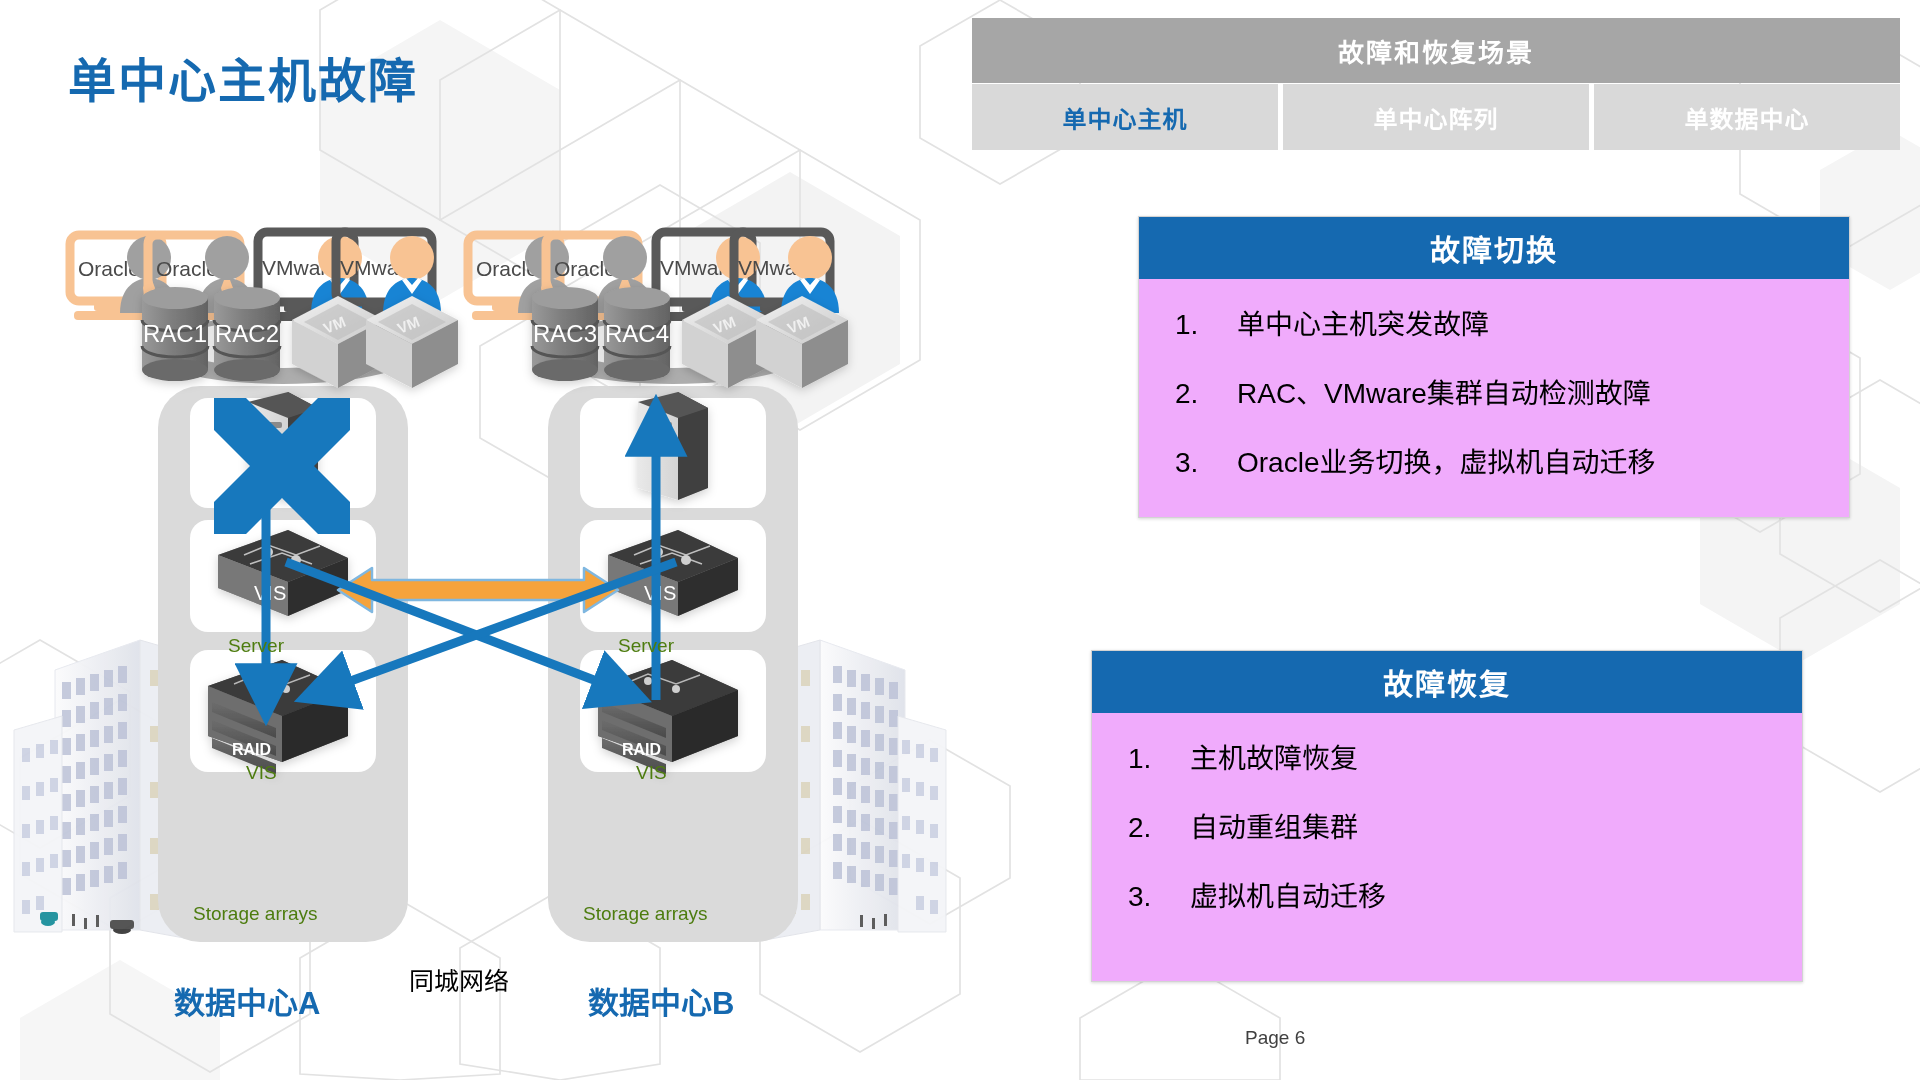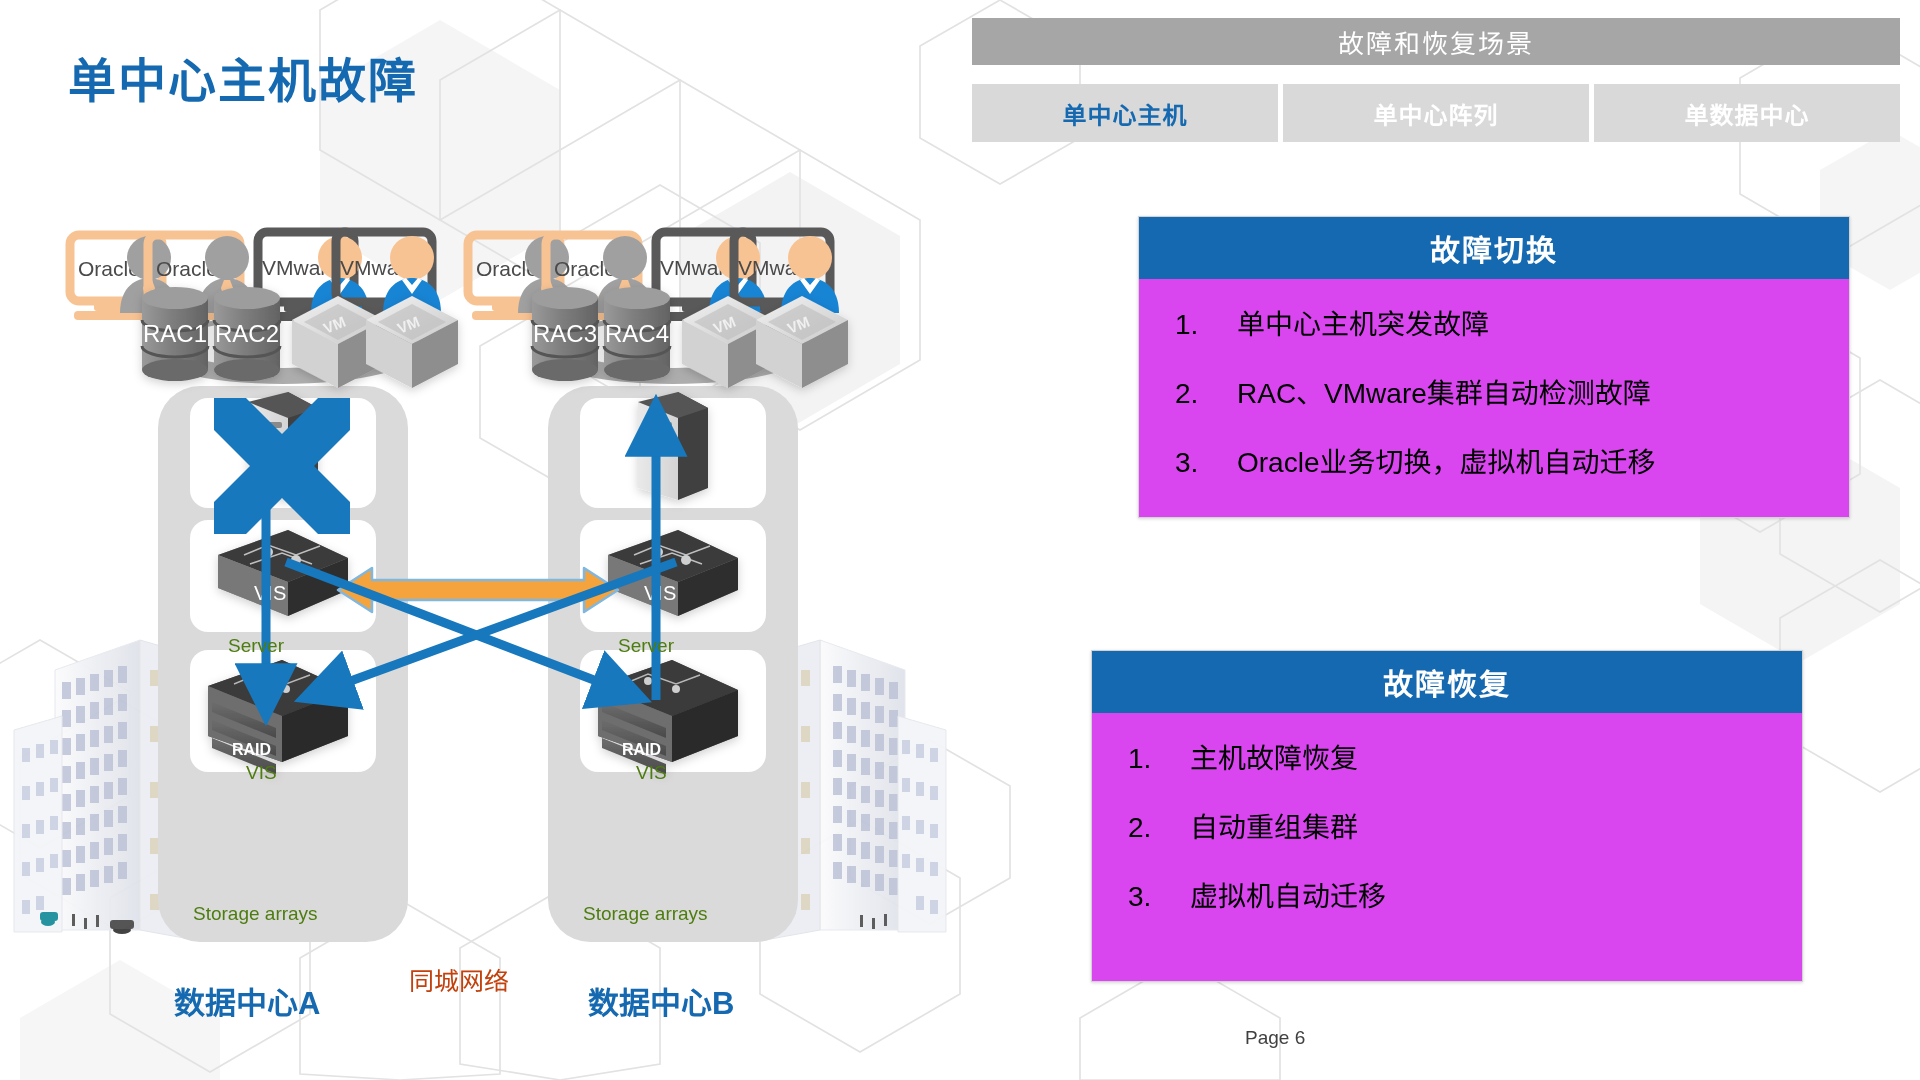--- a/index.html
+++ b/index.html
@@ -36,37 +36,37 @@
     z-index: 6;
     white-space: nowrap;
   }
 
   
   .scenario-header {
     position: absolute;
     left: 972px;
     top: 18px;
     width: 928px;
-    height: 47px;
+    height: 65px;
     background: #a6a6a6;
     color: #ffffff;
     font-size: 26px;
-    font-weight: normal;
+    font-weight: bold;
     display: flex;
     align-items: center;
     justify-content: center;
     letter-spacing: 2px;
     z-index: 6;
   }
   .scenario-tabs {
     position: absolute;
     left: 972px;
     top: 84px;
     width: 928px;
-    height: 58px;
+    height: 66px;
     display: flex;
     gap: 5px;
     z-index: 6;
     border-radius: 6px;
   }
   .scenario-tab {
     flex: 1;
     background: #d9d9d9;
     color: #ffffff;
     font-size: 24px;
@@ -76,21 +76,21 @@
     justify-content: center;
     letter-spacing: 1px;
   }
   .scenario-tab.active {
     color: #1569b0;
   }
 
   
   .info-panel {
     position: absolute;
-    background: #d946ef;
+    background: #f0abfc;
     border: 1px solid #d3d3d3;
     box-shadow: 0 1px 3px rgba(0,0,0,.16);
     z-index: 6;
   }
   .info-panel.p1 { left: 1138px; top: 216px; width: 710px; height: 300px; }
   .info-panel.p2 { left: 1091px; top: 650px; width: 710px; height: 330px; }
   .panel-head {
     height: 62px;
     background: #1569b0;
     color: #ffffff;
@@ -148,21 +148,21 @@
     white-space: nowrap;
   }
   .dc-label.a { left: 174px; top: 978px; }
   .dc-label.b { left: 588px; top: 978px; }
 
   .metro-label {
     position: absolute;
     left: 409px;
     top: 791px;
     font-size: 25px;
-    color: #c2410c;
+    color: #000000;
     z-index: 7;
     white-space: nowrap;
   }
 
   .node-label {
     position: absolute;
     font-size: 19px;
     color: #4d7c0f;
     z-index: 7;
     white-space: nowrap;

